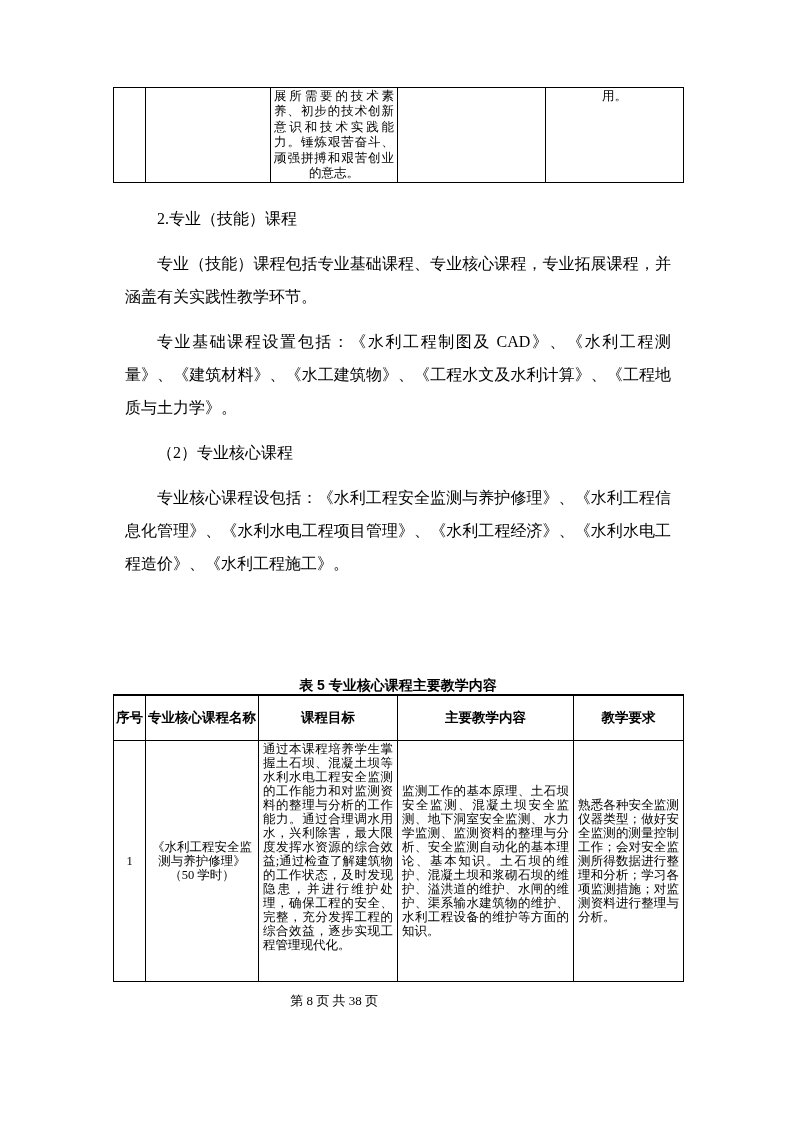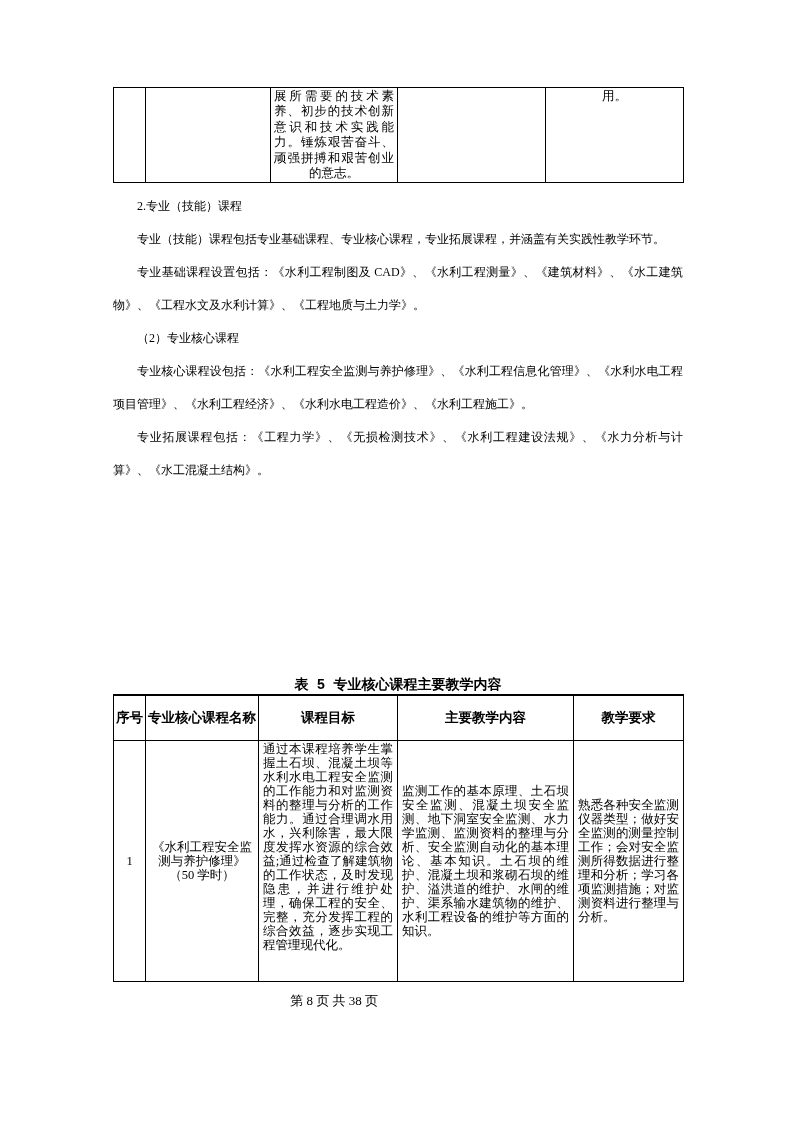--- a/index.html
+++ b/index.html
@@ -27,32 +27,32 @@
     text-align-last:center;
   }
   .frag-table .frag-req{text-align:center;}
   .frag-table tr{height:93px;}
 
   
   .body-text{
     position:absolute;left:113px;top:190px;width:570px;
   }
   .body-text p{
-    margin:0;
-    font-size:12px;
+    margin:12px;
+    font-size:16px;
     line-height:33px;
     text-indent:2em;
     text-align:justify;
   }
 
   
   .t5-title{
     position:absolute;left:113px;top:676px;width:570px;
     text-align:center;
-    font-family:Liberation Mono, monospace;
+    font-family:Liberation Sans, sans-serif;
     font-weight:bold;
     font-size:14px;line-height:18px;
   }
   .t5{position:absolute;left:113px;top:694px;width:570px;}
   .t5 th,.t5 td{border:1px solid #000;}
   .t5 thead th{
     border-top:2px solid #000;
     font-family:"Liberation Sans","DejaVu Sans",sans-serif;
     font-weight:bold;
     font-size:13.5px;
@@ -104,21 +104,20 @@
       </tr>
     </tbody>
   </table>
 
   <div class="body-text">
     <p>2.专业（技能）课程</p>
     <p>专业（技能）课程包括专业基础课程、专业核心课程，专业拓展课程，并涵盖有关实践性教学环节。</p>
     <p>专业基础课程设置包括：《水利工程制图及 CAD》、《水利工程测量》、《建筑材料》、《水工建筑物》、《工程水文及水利计算》、《工程地质与土力学》。</p>
     <p>（2）专业核心课程</p>
     <p>专业核心课程设包括：《水利工程安全监测与养护修理》、《水利工程信息化管理》、《水利水电工程项目管理》、《水利工程经济》、《水利水电工程造价》、《水利工程施工》。</p>
-    <p>专业拓展课程包括：《工程力学》、《无损检测技术》、《水利工程建设法规》、《水力分析与计算》、《水工混凝土结构》。</p>
   </div>
 
   <div class="t5-title">表 5 专业核心课程主要教学内容</div>
 
   <table class="t5">
     <colgroup>
       <col style="width:32px">
         <col style="width:113px">
         <col style="width:139px">
       <col style="width:176px">

